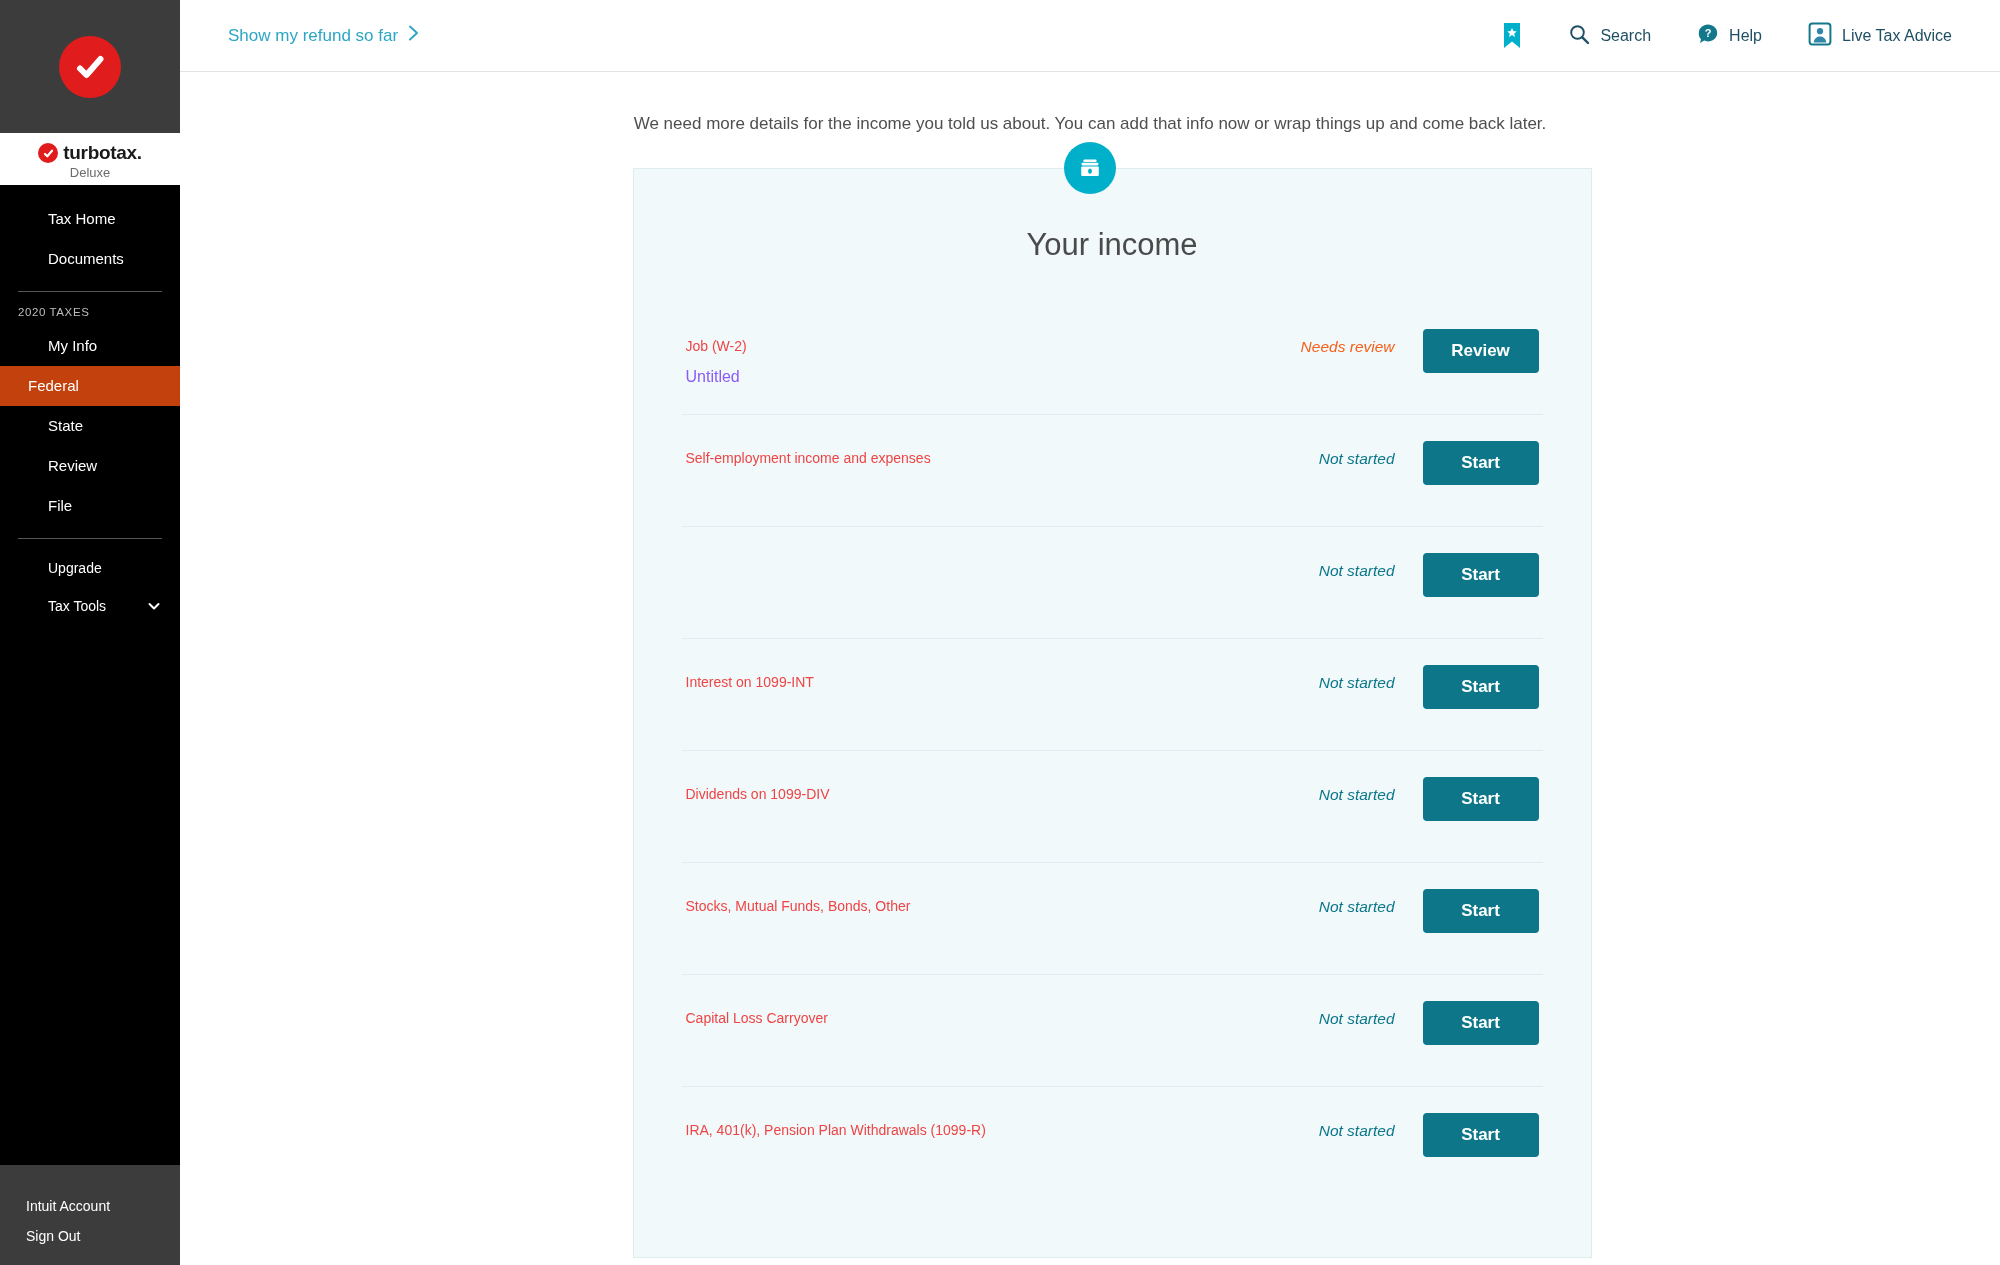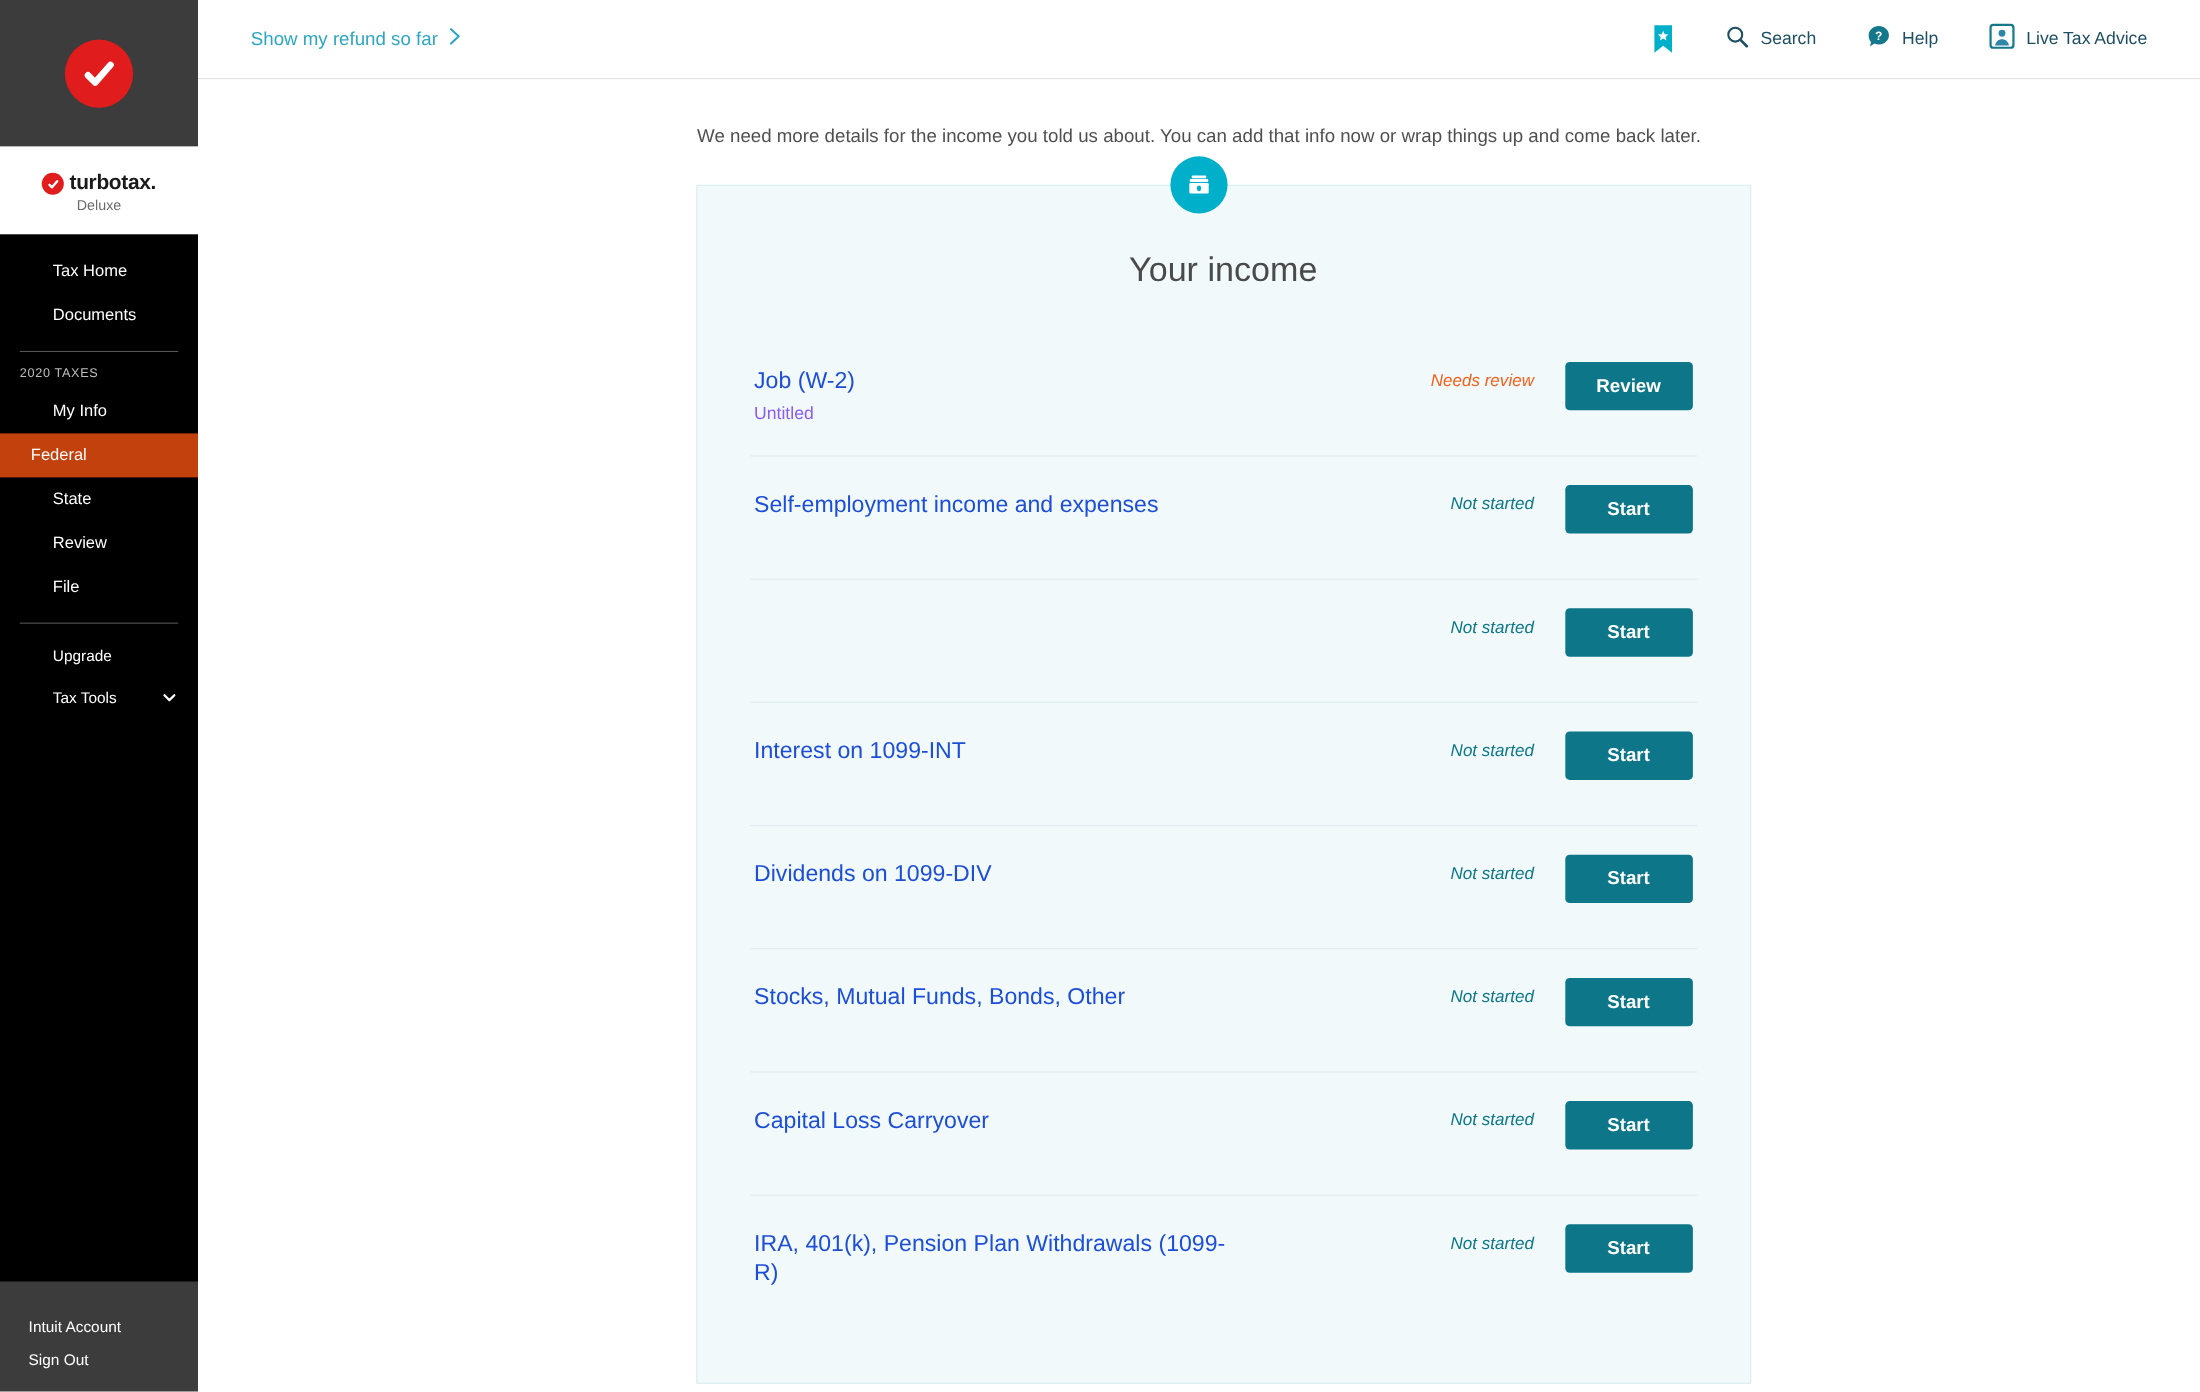--- a/index.html
+++ b/index.html
@@ -35,21 +35,21 @@
   .logo-circle {
     width: 62px; height: 62px;
     border-radius: 50%;
     background: #e01c1c;
     display: flex; align-items: center; justify-content: center;
   }
   .logo-circle svg { display:block; }
 
   .brand-block {
     background: #ffffff;
-    height: 80px;
+    height: 52px;
     display: flex;
     flex-direction: column;
     align-items: center;
     justify-content: center;
     padding-top: 4px;
   }
   .brand-row { display: flex; align-items: center; gap: 5px; }
   .brand-mark {
     width: 20px; height: 20px; border-radius: 50%;
     background: #e01c1c; display:flex; align-items:center; justify-content:center;
@@ -197,22 +197,22 @@
     padding: 26px 4px 26px 4px;
     min-height: 112px;
   }
   .row:last-child { border-bottom: none; }
   .row-label-col {
     flex: 1 1 auto;
     max-width: 430px;
     padding-top: 4px;
   }
   .row-title {
-    font-size: 21px;
-    color: #1d4ed8;
+    font-size: 14px;
+    color: #ef4444;
     line-height: 27px;
   }
   .row-sub {
     font-size: 16px;
     color: #8b5cf6;
     margin-top: 8px;
   }
   .row-spacer { flex: 1 1 auto; }
   .row-status {
     font-size: 15.5px;

